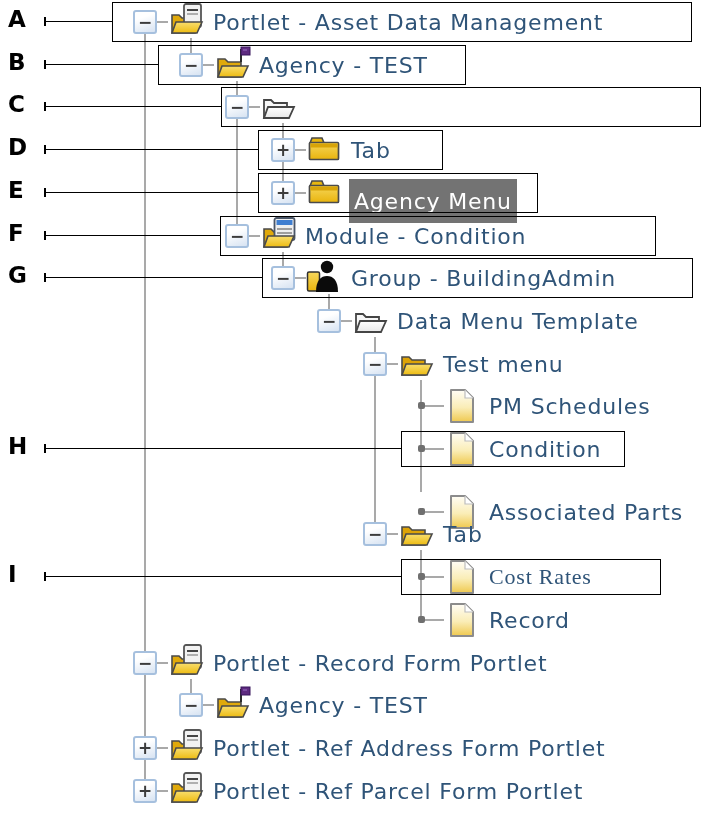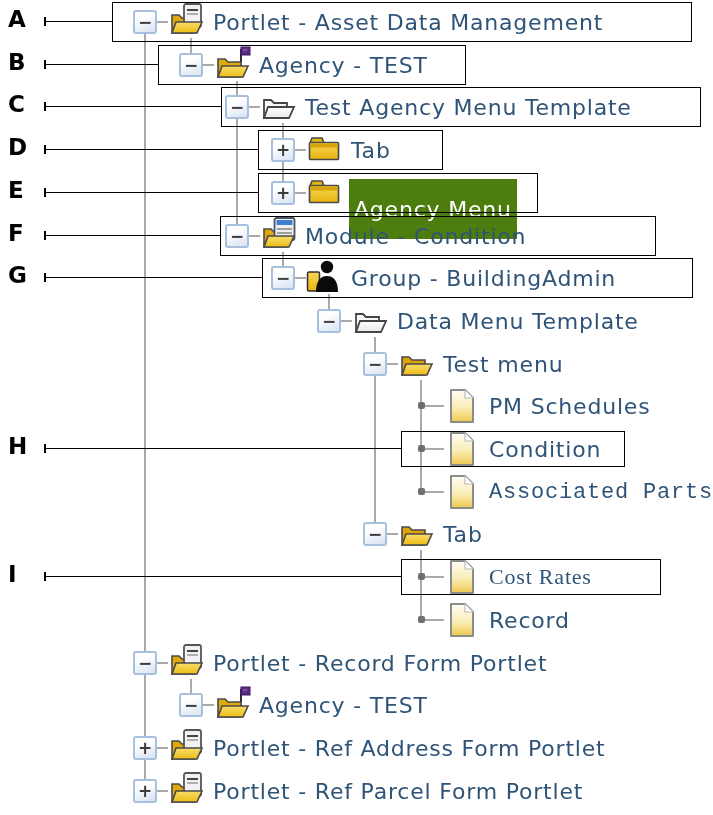--- a/index.html
+++ b/index.html
@@ -16,21 +16,21 @@
     background:linear-gradient(160deg,#ffffff 30%,#d7e3f2);
     display:flex;align-items:center;justify-content:center;
     font-weight:bold;color:#3c3c3c;font-size:17px;line-height:1;cursor:pointer;
   }
   .dot{position:absolute;top:17px;width:7px;height:7px;background:#6F6F6F;border-radius:2px;}
   .icon{position:absolute;top:1px;width:40px;height:40px;}
   .label{
     position:absolute;top:0;height:42px;display:flex;align-items:center;
     font-size:22px;letter-spacing:0.8px;color:#2F5478;white-space:nowrap;cursor:default;
   }
-  .label.sel{background:#4d7c0f;color:#ffffff;padding:16px 5px;height:28px;top:7px;}
+  .label.sel{background:#737373;color:#ffffff;padding:8px 5px;height:28px;top:7px;}
   .cbox{position:absolute;border:1px solid #000;box-sizing:border-box;}
   .cline{position:absolute;height:1px;background:#000;}
   .ctick{position:absolute;width:2px;height:9px;background:#000;}
   .cletter{position:absolute;font-size:23px;font-weight:bold;color:#000;}
   #icon-defs{position:absolute;width:0;height:0;overflow:hidden;}
 </style>
 </head>
 <body>
 
 <svg id="icon-defs" xmlns="http://www.w3.org/2000/svg">
@@ -139,21 +139,20 @@
       <div class="label" style="left: 259px;">Agency - TEST</div>
     </div>
     <div class="row" style="top: 86px;">
       <div class="hstub" style="left: 249px; width: 11px;"></div>
       <div class="expander" style="left: 225px;">
         <span>−</span>
       </div>
       <svg class="icon" viewBox="0 0 40 40" style="left: 259px;">
         <use href="#sym-template"></use>
       </svg>
-      <div class="label" style="left: 305px;">Test Agency Menu Template</div>
     </div>
     <div class="row" style="top: 129px;">
       <div class="hstub" style="left: 295px; width: 11px;"></div>
       <div class="expander" style="left: 271px;">
         <span>+</span>
       </div>
       <svg class="icon" viewBox="0 0 40 40" style="left: 305px;">
         <use href="#sym-closed"></use>
       </svg>
       <div class="label" style="left: 351px;">Tab</div>
@@ -217,21 +216,21 @@
       <div class="label" style="left: 489px;">PM Schedules</div>
     </div>
     <div class="row" style="top: 428px;">
       <div class="hstub" style="left: 424px; width: 20px;"></div>
       <div class="dot" style="left: 418px;"></div>
       <svg class="icon" viewBox="0 0 40 40" style="left: 443px;">
         <use href="#sym-doc"></use>
       </svg>
       <div class="label" style="left: 489px;">Condition</div>
     </div>
-    <div class="row" style="top: 471px; font-family: Liberation Mono, monospace;">
+    <div class="row" style="top: 491px;">
       <div class="hstub" style="left: 424px; width: 20px;"></div>
       <div class="dot" style="left: 418px;"></div>
       <svg class="icon" viewBox="0 0 40 40" style="left: 443px;">
         <use href="#sym-doc"></use>
       </svg>
       <div class="label" style="left: 489px;">Associated Parts</div>
     </div>
     <div class="row" style="top: 513px;">
       <div class="hstub" style="left: 387px; width: 11px;"></div>
       <div class="expander" style="left: 363px;">

